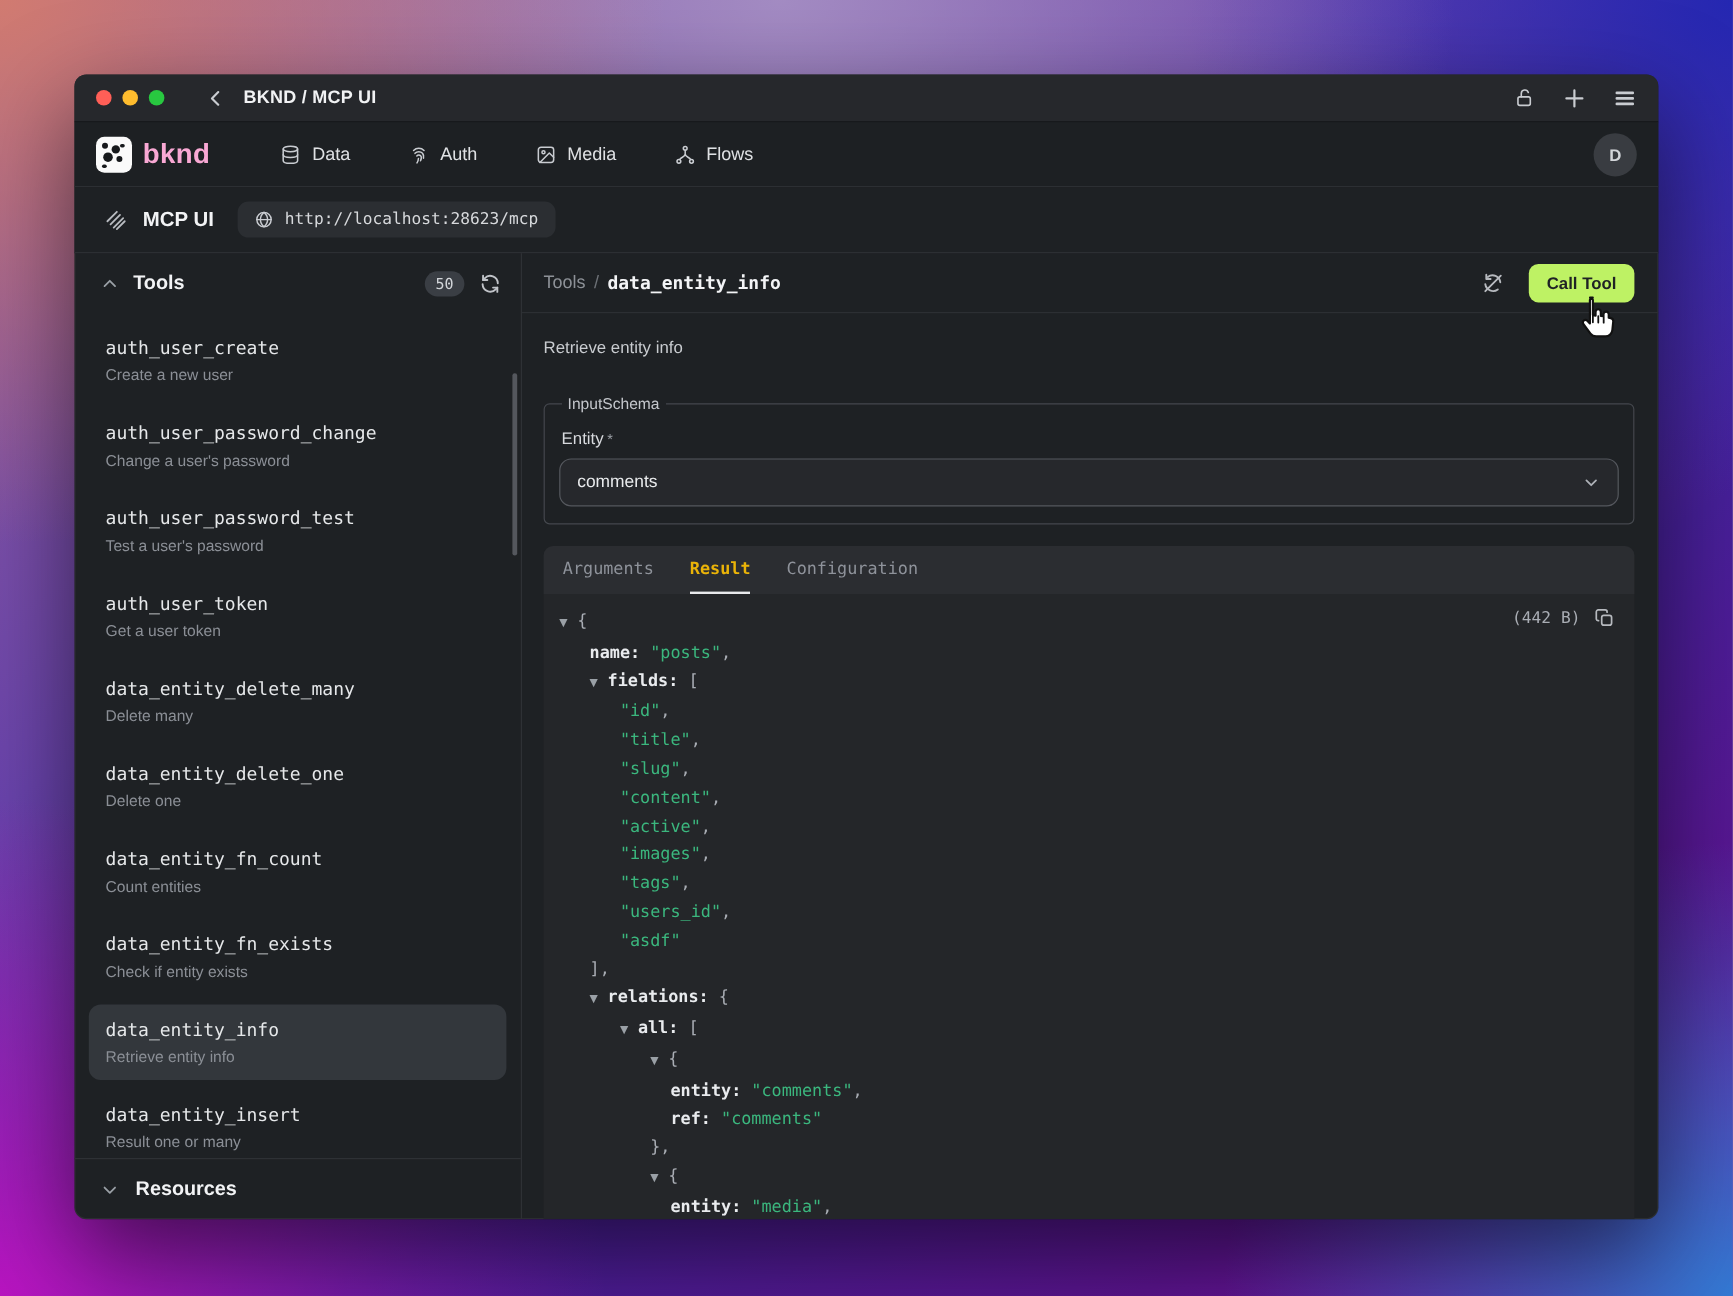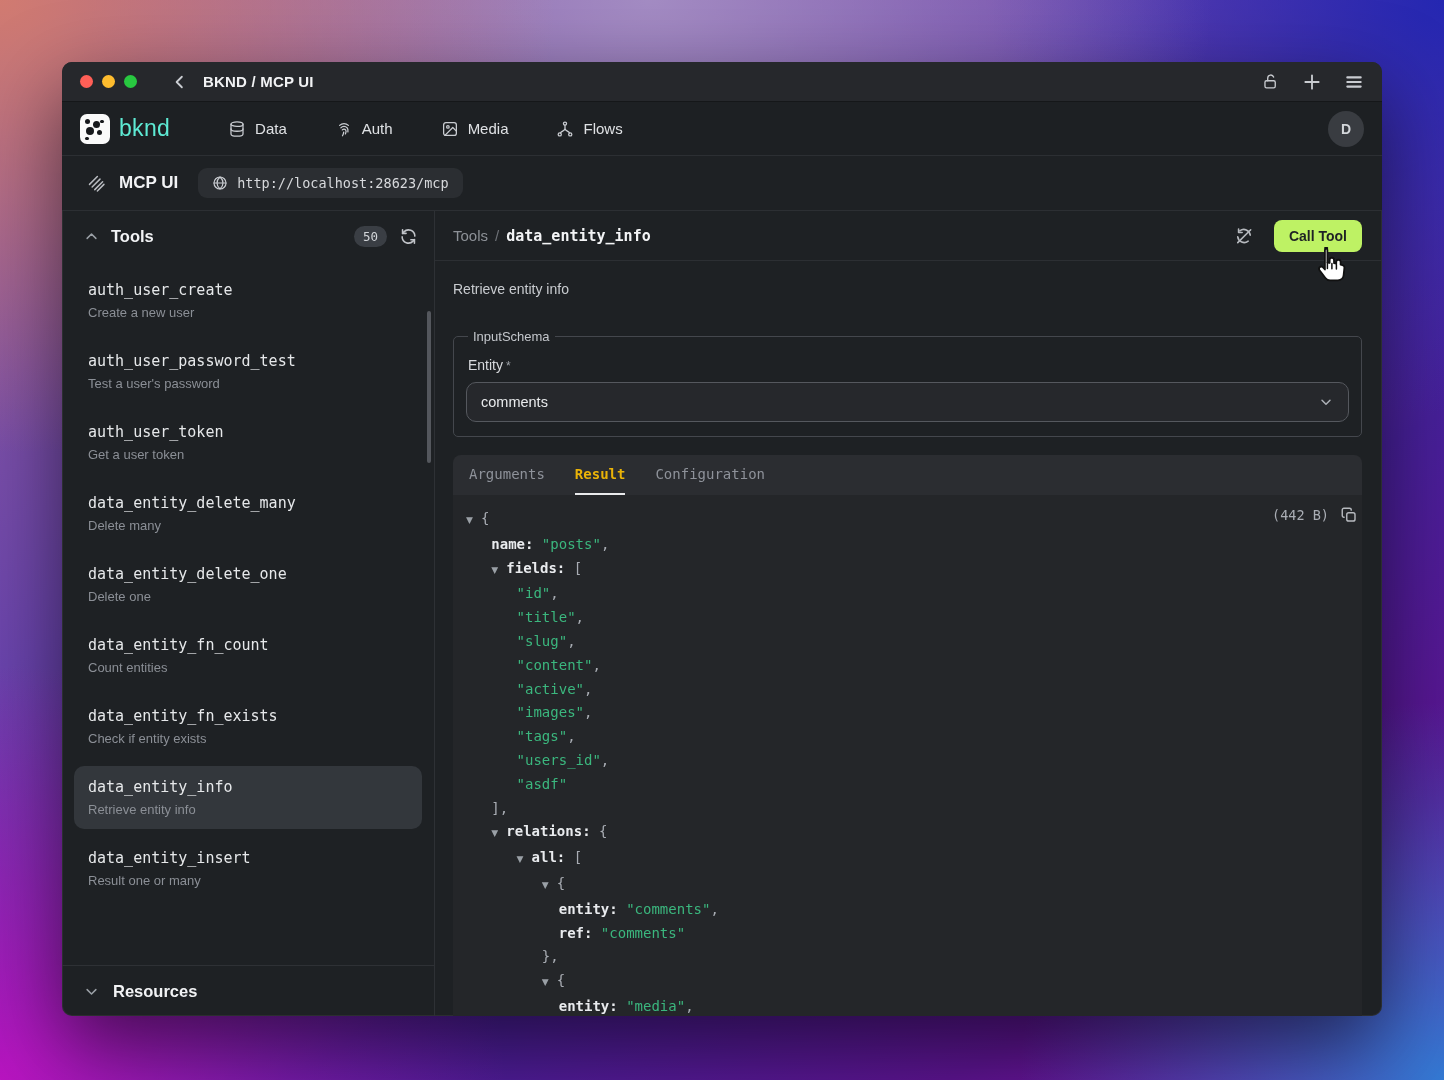--- a/index.html
+++ b/index.html
@@ -29,21 +29,21 @@
   .light{ width:13px; height:13px; border-radius:50%; }
   .back-btn{ margin-right:14px; cursor:default; }
   .win-title{ font-weight:700; font-size:15px; letter-spacing:.2px; color:#f1f2f4; }
   .tb-right{ margin-left:auto; display:flex; align-items:center; gap:22px; }
 
   
   .navbar{ height:54px; flex:0 0 54px; background:#1d2023; display:flex; align-items:center; padding:0 18px; border-bottom:1px solid #2c2f33; }
   .brand{ display:flex; align-items:center; gap:9px; }
   .brand-logo{ width:30px; height:30px; background:#fafafa; border-radius:7px; position:relative; }
   .brand-logo i{ position:absolute; background:#17191c; border-radius:50%; }
-  .brand-text{ font-weight:400; font-size:23px; letter-spacing:.3px; color:#5eead4; }
+  .brand-text{ font-weight:700; font-size:23px; letter-spacing:.3px; color:#f9a8d4; }
   .nav-items{ display:flex; align-items:center; gap:48px; margin-left:58px; }
   .nav-item{ display:flex; align-items:center; gap:9px; font-size:15px; color:#dfe1e4; cursor:default; }
   .avatar{ margin-left:auto; width:36px; height:36px; border-radius:50%; background:#393c41; color:#d3d6da;
            display:flex; align-items:center; justify-content:center; font-size:14px; font-weight:600; }
 
   
   .mcpbar{ height:55px; flex:0 0 55px; background:#1e2124; display:flex; align-items:center; padding:0 24px; border-bottom:1px solid #2c2f33; }
   .mcp-title{ font-weight:800; font-size:17px; margin:0 20px 0 12px; color:#f2f3f5; }
   .url-pill{ display:flex; align-items:center; gap:9px; background:#2b2e32; border-radius:9px; padding:7px 14px; }
   .url-text{ font-family:"DejaVu Sans Mono", monospace; font-size:13.5px; color:#d7d9dc; }
@@ -83,21 +83,21 @@
            padding:0 14px; cursor:pointer; }
   .select .value{ font-size:14.5px; color:#e9ebed; }
   .select .chev{ margin-left:auto; }
 
   .tabbar{ margin-top:18px; height:40px; flex:0 0 40px; background:#2b2d31; border-radius:8px 8px 0 0;
            display:flex; align-items:stretch; gap:30px; padding:0 16px; font-family:"DejaVu Sans Mono", monospace; }
   .tab{ display:flex; align-items:center; font-size:14px; color:#8e929a; border-bottom:2px solid transparent; cursor:pointer; }
   .tab.active{ color:#eab308; font-weight:700; border-bottom-color:#e9eaec; }
 
   .result-panel{ flex:1; min-height:0; background:#242629; position:relative; overflow:hidden; padding:12px 16px 0 13px; }
-  .result-meta{ position:absolute; top:11px; right:4px; display:flex; align-items:center; gap:11px; }
+  .result-meta{ position:absolute; top:11px; right:16px; display:flex; align-items:center; gap:11px; }
   .size-label{ font-family:"DejaVu Sans Mono", monospace; font-size:13.5px; color:#a9adb4; }
   .json{ font-family:"DejaVu Sans Mono", monospace; font-size:14px; line-height:23.8px; }
   .json-line{ white-space:pre; }
   .json .arrow{ color:#9aa0a6; font-family:"DejaVu Sans", sans-serif; font-size:9px; display:inline-block; width:15px; }
   .json .key{ color:#e9ebee; font-weight:700; }
   .json .str{ color:#3bb77e; }
   .json .plain{ color:#a9adb4; }
 
   .cursor{ position:absolute; left:1310px; top:244px; z-index:50; pointer-events:none; }
 </style>
@@ -233,20 +233,24 @@
               <path d="M4 12.5a8 8 0 0 0 13.8 5.3l1.7-1.8"></path>
               <polyline points="19.5,20.5 19.5,16 15,16"></polyline>
             </svg>
         </span>
       </div>
       <div class="tool-list" id="tool-list">
         <div class="scroll-thumb"></div>
       <div class="tool-item">
             <div class="tool-name">auth_user_create</div>
             <div class="tool-desc">Create a new user</div>
+          </div>
+          <div class="tool-item">
+            <div class="tool-name">auth_user_password_change</div>
+            <div class="tool-desc">Change a user's password</div>
           </div>
           <div class="tool-item">
             <div class="tool-name">auth_user_password_test</div>
             <div class="tool-desc">Test a user's password</div>
           </div>
           <div class="tool-item">
             <div class="tool-name">auth_user_token</div>
             <div class="tool-desc">Get a user token</div>
           </div>
           <div class="tool-item">

